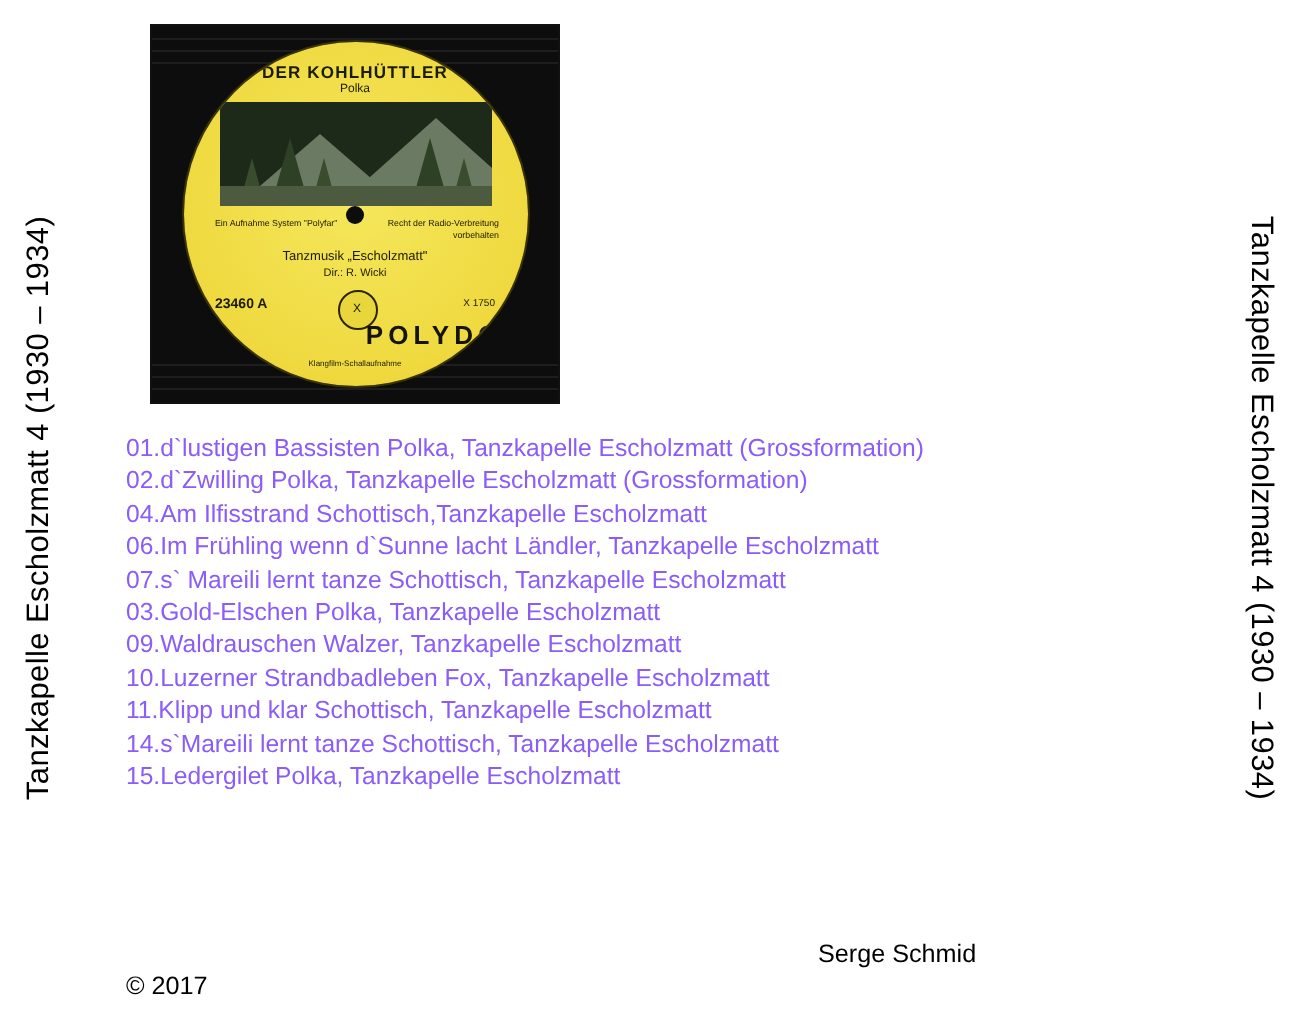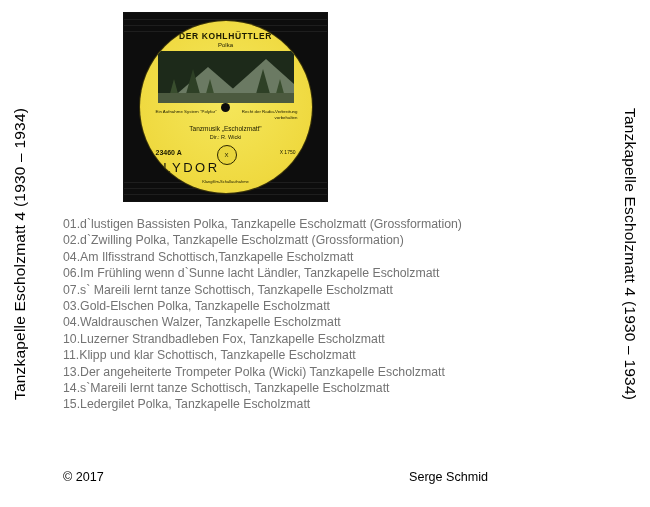--- a/index.html
+++ b/index.html
@@ -52,21 +52,20 @@
     transform-origin: center center;
   }
 
   
   .record-wrap {
     position: absolute;
     left: 75px;
     top: 12px;
     width: 205px;
     height: 190px;
-    margin-left: 48px;
   }
   .record-photo {
     position: absolute;
     inset: 0;
     background: #0d0d0d;
     border: 1px solid #111;
     box-sizing: border-box;
   }
   
   .groove {
@@ -205,23 +204,23 @@
     position: absolute;
     right: 16px;
     top: 128px;
     font-size: 5px;
     color: #1b1b00;
   }
   .lbl-brand {
     position: absolute;
     left: 0; right: 0;
     bottom: 18px;
-    text-align: left;
+    text-align: right;
     font-size: 13px;
-    font-weight: normal;
+    font-weight: bold;
     letter-spacing: 2.5px;
     color: #14140a;
   }
   .lbl-footnote {
     position: absolute;
     left: 0; right: 0;
     bottom: 9px;
     text-align: center;
     font-size: 4px;
     color: #1b1b00;
@@ -240,34 +239,34 @@
   
   .tracklist {
     position: absolute;
     left: 63px;
     top: 216px;
     width: 540px;
   }
   .track {
     font-size: 12.3px;
     line-height: 16.4px;
-    color: #737373;
+    color: #8b5cf6;
     white-space: nowrap;
   }
   .footer {
     position: absolute;
     left: 63px;
     top: 470px;
     width: 540px;
     font-size: 12.6px;
   }
   .copyright {
     position: absolute;
     left: 0;
-    top: 0;
+    top: 16px;
   }
   .author {
     position: absolute;
     left: 346px;
     top: 0;
   }
 </style>
 </head>
 <body>
 
@@ -319,24 +318,23 @@
     </div>
   </div>
 
   <div class="tracklist">
     <div class="track">01.d`lustigen Bassisten  Polka, Tanzkapelle Escholzmatt (Grossformation)</div>
     <div class="track">02.d`Zwilling  Polka, Tanzkapelle Escholzmatt (Grossformation)</div>
     <div class="track">04.Am Ilfisstrand  Schottisch,Tanzkapelle Escholzmatt</div>
     <div class="track">06.Im Frühling wenn d`Sunne lacht  Ländler, Tanzkapelle Escholzmatt</div>
     <div class="track">07.s` Mareili lernt tanze  Schottisch, Tanzkapelle Escholzmatt</div>
     <div class="track">03.Gold-Elschen  Polka, Tanzkapelle Escholzmatt</div>
-    <div class="track">04.Waldrauschen  Walzer, Tanzkapelle Escholzmatt</div>
+    <div class="track">09.Waldrauschen  Walzer, Tanzkapelle Escholzmatt</div>
     <div class="track">10.Luzerner Strandbadleben  Fox, Tanzkapelle Escholzmatt</div>
     <div class="track">11.Klipp und klar  Schottisch, Tanzkapelle Escholzmatt</div>
-    <div class="track">13.Der angeheiterte Trompeter  Polka (Wicki) Tanzkapelle Escholzmatt</div>
     <div class="track">14.s`Mareili lernt tanze  Schottisch, Tanzkapelle Escholzmatt</div>
     <div class="track">15.Ledergilet  Polka, Tanzkapelle Escholzmatt</div>
   </div>
 
   <div class="footer">
     <span class="copyright">© 2017</span>
     <span class="author">Serge Schmid</span>
   </div>
 
 </div>

